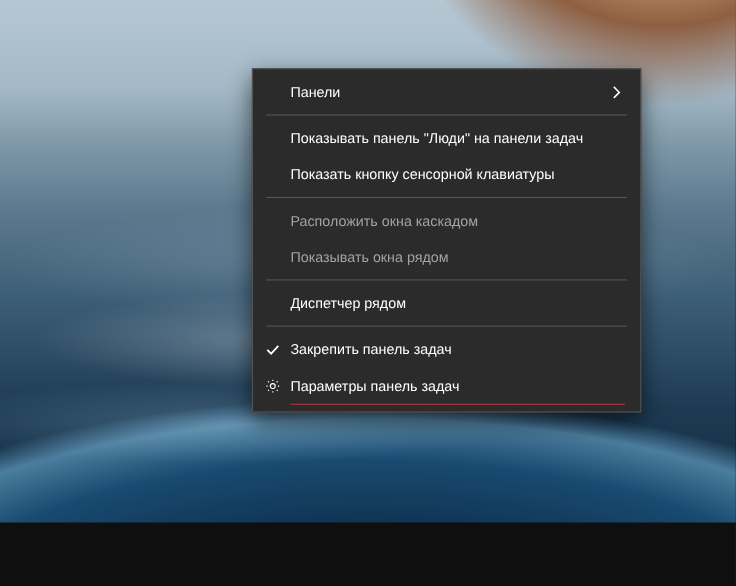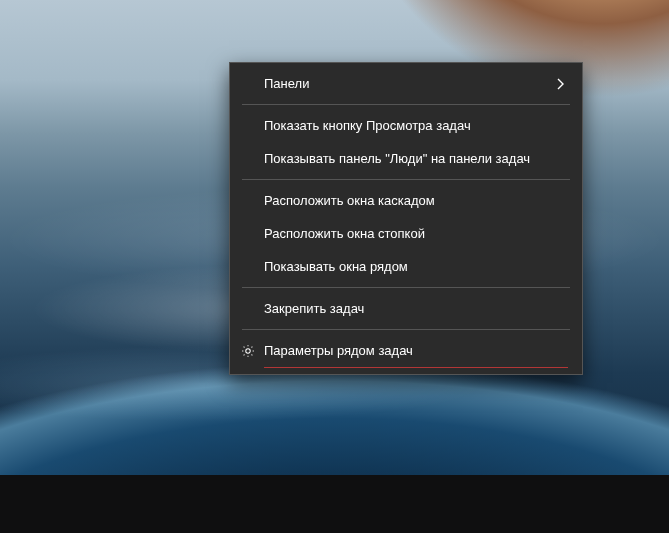--- a/index.html
+++ b/index.html
@@ -51,21 +51,21 @@
   .menu-item {
     display: flex;
     align-items: center;
     height: 33px;
     padding: 0 14px 0 34px;
     position: relative;
     cursor: default;
     text-align: right;
   }
   .menu-item.disabled {
-    color: #ffffff;
+    color: #a3a3a3;
   }
   .menu-item .chevron {
     margin-left: auto;
     width: 14px;
     height: 14px;
     display: flex;
     align-items: center;
     justify-content: center;
   }
   .menu-item .chevron svg { display: block; }
@@ -104,58 +104,63 @@
     <span class="chevron">
       <svg width="8" height="12" viewBox="0 0 8 12">
           <path d="M1 1 L6 6 L1 11" fill="none" stroke="#ffffff" stroke-width="1.4"></path>
         </svg>
     </span>
   </div>
 
   <div class="menu-sep"></div>
 
 
-  <div class="menu-item">
-    <span>Показать кнопку Просмотра задач</span>
-  </div>
 
   <div class="menu-item">
     <span>Показывать панель "Люди" на панели задач</span>
   </div>
 
 
+  <div class="menu-item">
+    <span>Показать кнопку сенсорной клавиатуры</span>
+  </div>
 
   <div class="menu-sep"></div>
 
   <div class="menu-item disabled">
     <span>Расположить окна каскадом</span>
   </div>
 
-  <div class="menu-item disabled">
-    <span>Расположить окна стопкой</span>
-  </div>
 
   <div class="menu-item disabled">
     <span>Показывать окна рядом</span>
   </div>
 
 
   <div class="menu-sep"></div>
 
   <div class="menu-item">
-    <span>Закрепить задач</span>
+    <span>Диспетчер рядом</span>
   </div>
 
   <div class="menu-sep"></div>
 
+  <div class="menu-item">
+    <span class="leading">
+      <svg width="14" height="14" viewBox="0 0 14 14">
+          <path d="M2 7 L5.5 10.5 L12 3.5" fill="none" stroke="#ffffff" stroke-width="1.6"></path>
+        </svg>
+    </span>
+    <span>Закрепить панель задач</span>
+  </div>
 
   <div class="menu-item">
     <span class="leading">
       <svg width="14" height="14" viewBox="0 0 24 24">
         <path fill="none" stroke="#ffffff" stroke-width="1.8" d="M12 8.2 A3.8 3.8 0 1 0 12 15.8 A3.8 3.8 0 1 0 12 8.2 Z"></path>
         <path fill="none" stroke="#ffffff" stroke-width="1.8" d="M12 2 L12 4 M12 20 L12 22 M4.5 4.5 L6 6 M18 18 L19.5 19.5 M2 12 L4 12 M20 12 L22 12 M4.5 19.5 L6 18 M18 6 L19.5 4.5"></path>
       </svg>
     </span>
-    <span>Параметры рядом задач</span>
+    <span>Параметры панель задач</span>
   </div>
   <div class="underline-red"></div>
 
 </div>
 
 </body></html>

